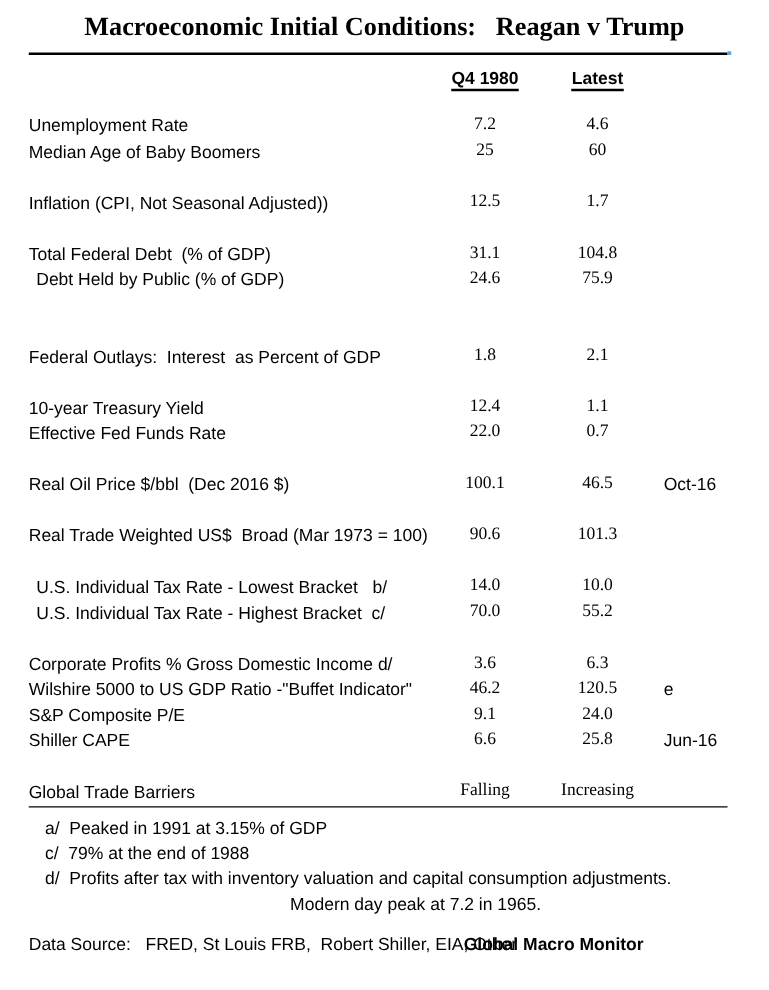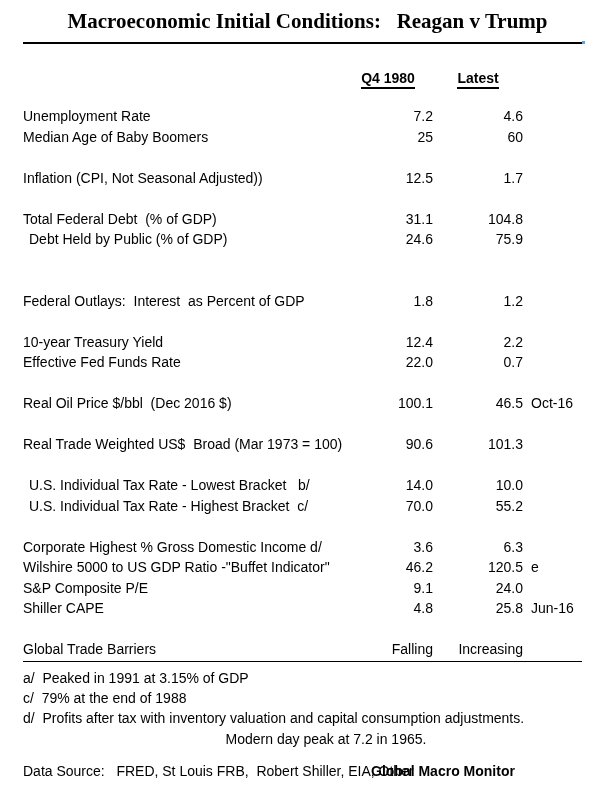--- a/index.html
+++ b/index.html
@@ -45,21 +45,21 @@
     border-top: 1px solid #000000;
   }
   .artifact-dot {
     position: absolute;
     right: -3px;
     top: -3px;
     width: 3px;
     height: 3px;
   }
   table.metrics {
-    margin-top: 24px;
+    margin-top: 8px;
     margin-left: 23px;
     width: 582px;
     border-collapse: collapse;
     table-layout: fixed;
   }
   col.c-label { width: 320px; }
   col.c-v1    { width: 90px; }
   col.c-v2    { width: 90px; }
   col.c-note  { width: 82px; }
   thead th {
@@ -77,26 +77,26 @@
   }
   tbody td {
     height: 20.5px;
     line-height: 20.5px;
     padding: 0;
     font-size: 14px;
     vertical-align: middle;
   }
   td.label { white-space: pre; overflow: visible; }
   td.label.indent { padding-left: 6px; }
-  td.num { text-align: right; }
+  td.num { text-align: center; font-family: Liberation Serif, serif; }
   td.note { padding-left: 8px; white-space: pre; }
   tr.blank td { height: 20.5px; }
   .footnotes {
     margin-top: 6px;
-    margin-left: 23px;
+    margin-left: 36px;
   }
   .footnote-line {
     font-size: 14px;
     line-height: 20.4px;
     white-space: pre;
   }
   .footnote-line.indent { padding-left: 14px; text-align: center; }
   .footer {
     position: relative;
     margin: 14px 0 0 23px;
@@ -177,30 +177,30 @@
         </tr>
         <tr class="blank">
           <td colspan="4"></td>
         </tr>
         <tr class="blank">
           <td colspan="4"></td>
         </tr>
         <tr>
           <td class="label">Federal Outlays:  Interest  as Percent of GDP</td>
           <td class="num">1.8</td>
-          <td class="num">1.2</td>
+          <td class="num">2.1</td>
           <td class="note"></td>
         </tr>
         <tr class="blank">
           <td colspan="4"></td>
         </tr>
         <tr>
           <td class="label">10-year Treasury Yield</td>
           <td class="num">12.4</td>
-          <td class="num">2.2</td>
+          <td class="num">1.1</td>
           <td class="note"></td>
         </tr>
         <tr>
           <td class="label">Effective Fed Funds Rate</td>
           <td class="num">22.0</td>
           <td class="num">0.7</td>
           <td class="note"></td>
         </tr>
         <tr class="blank">
           <td colspan="4"></td>
@@ -232,40 +232,40 @@
         <tr>
           <td class="label indent">U.S. Individual Tax Rate - Highest Bracket  c/</td>
           <td class="num">70.0</td>
           <td class="num">55.2</td>
           <td class="note"></td>
         </tr>
         <tr class="blank">
           <td colspan="4"></td>
         </tr>
         <tr>
-          <td class="label">Corporate Highest % Gross Domestic Income d/</td>
+          <td class="label">Corporate Profits % Gross Domestic Income d/</td>
           <td class="num">3.6</td>
           <td class="num">6.3</td>
           <td class="note"></td>
         </tr>
         <tr>
           <td class="label">Wilshire 5000 to US GDP Ratio -"Buffet Indicator"</td>
           <td class="num">46.2</td>
           <td class="num">120.5</td>
           <td class="note">e</td>
         </tr>
         <tr>
           <td class="label">S&amp;P Composite P/E</td>
           <td class="num">9.1</td>
           <td class="num">24.0</td>
           <td class="note"></td>
         </tr>
         <tr>
           <td class="label">Shiller CAPE</td>
-          <td class="num">4.8</td>
+          <td class="num">6.6</td>
           <td class="num">25.8</td>
           <td class="note">Jun-16</td>
         </tr>
         <tr class="blank">
           <td colspan="4"></td>
         </tr>
         <tr>
           <td class="label">Global Trade Barriers</td>
           <td class="num">Falling</td>
           <td class="num">Increasing</td>

